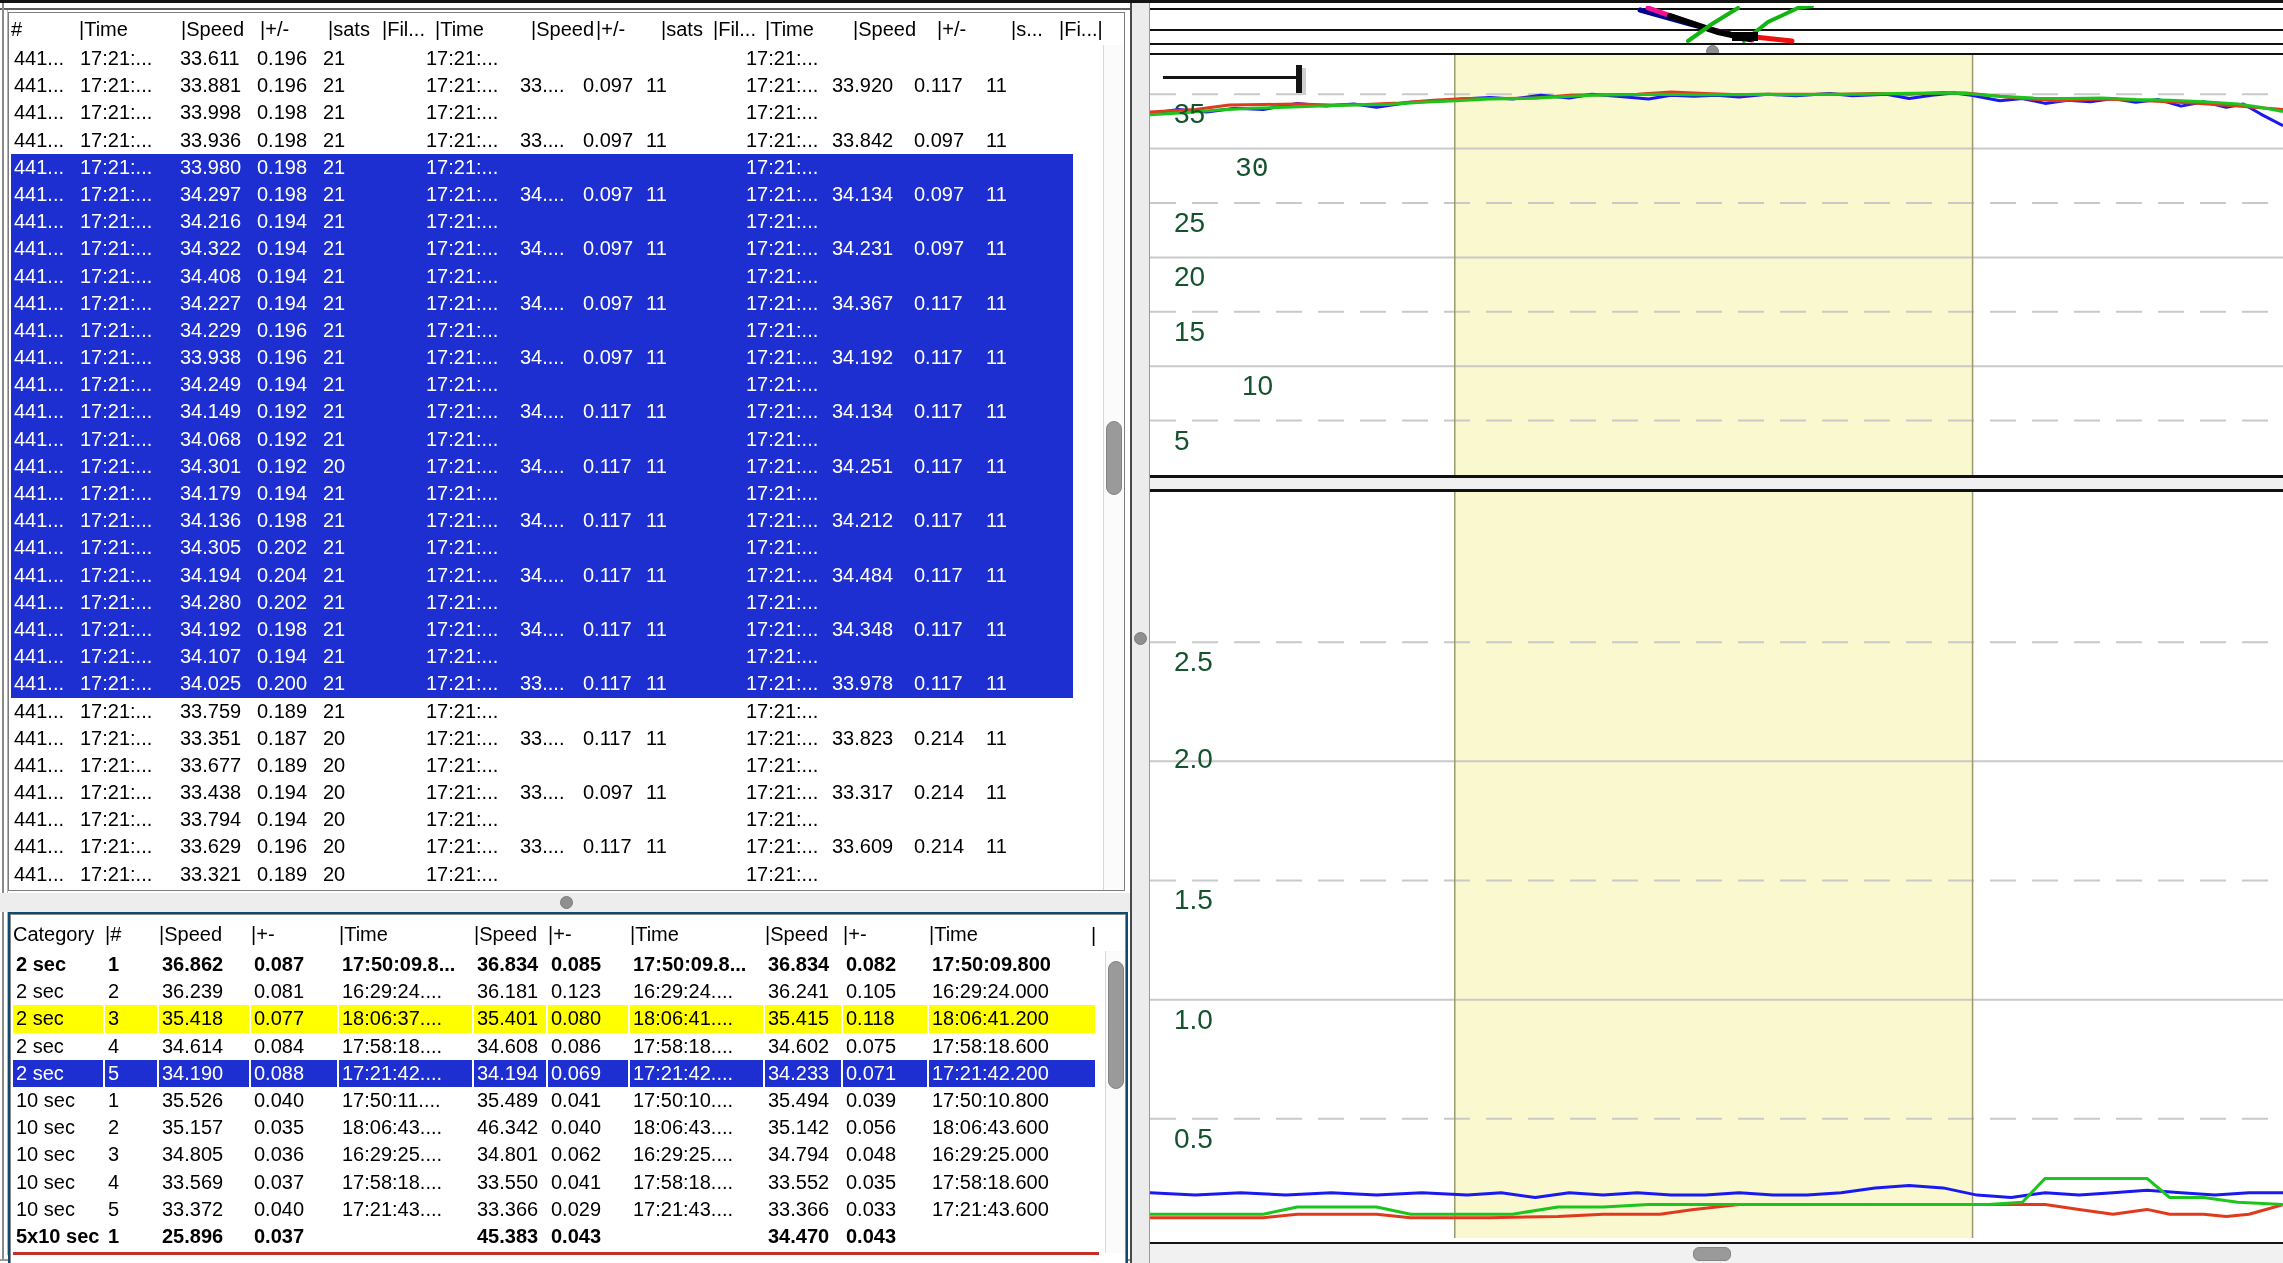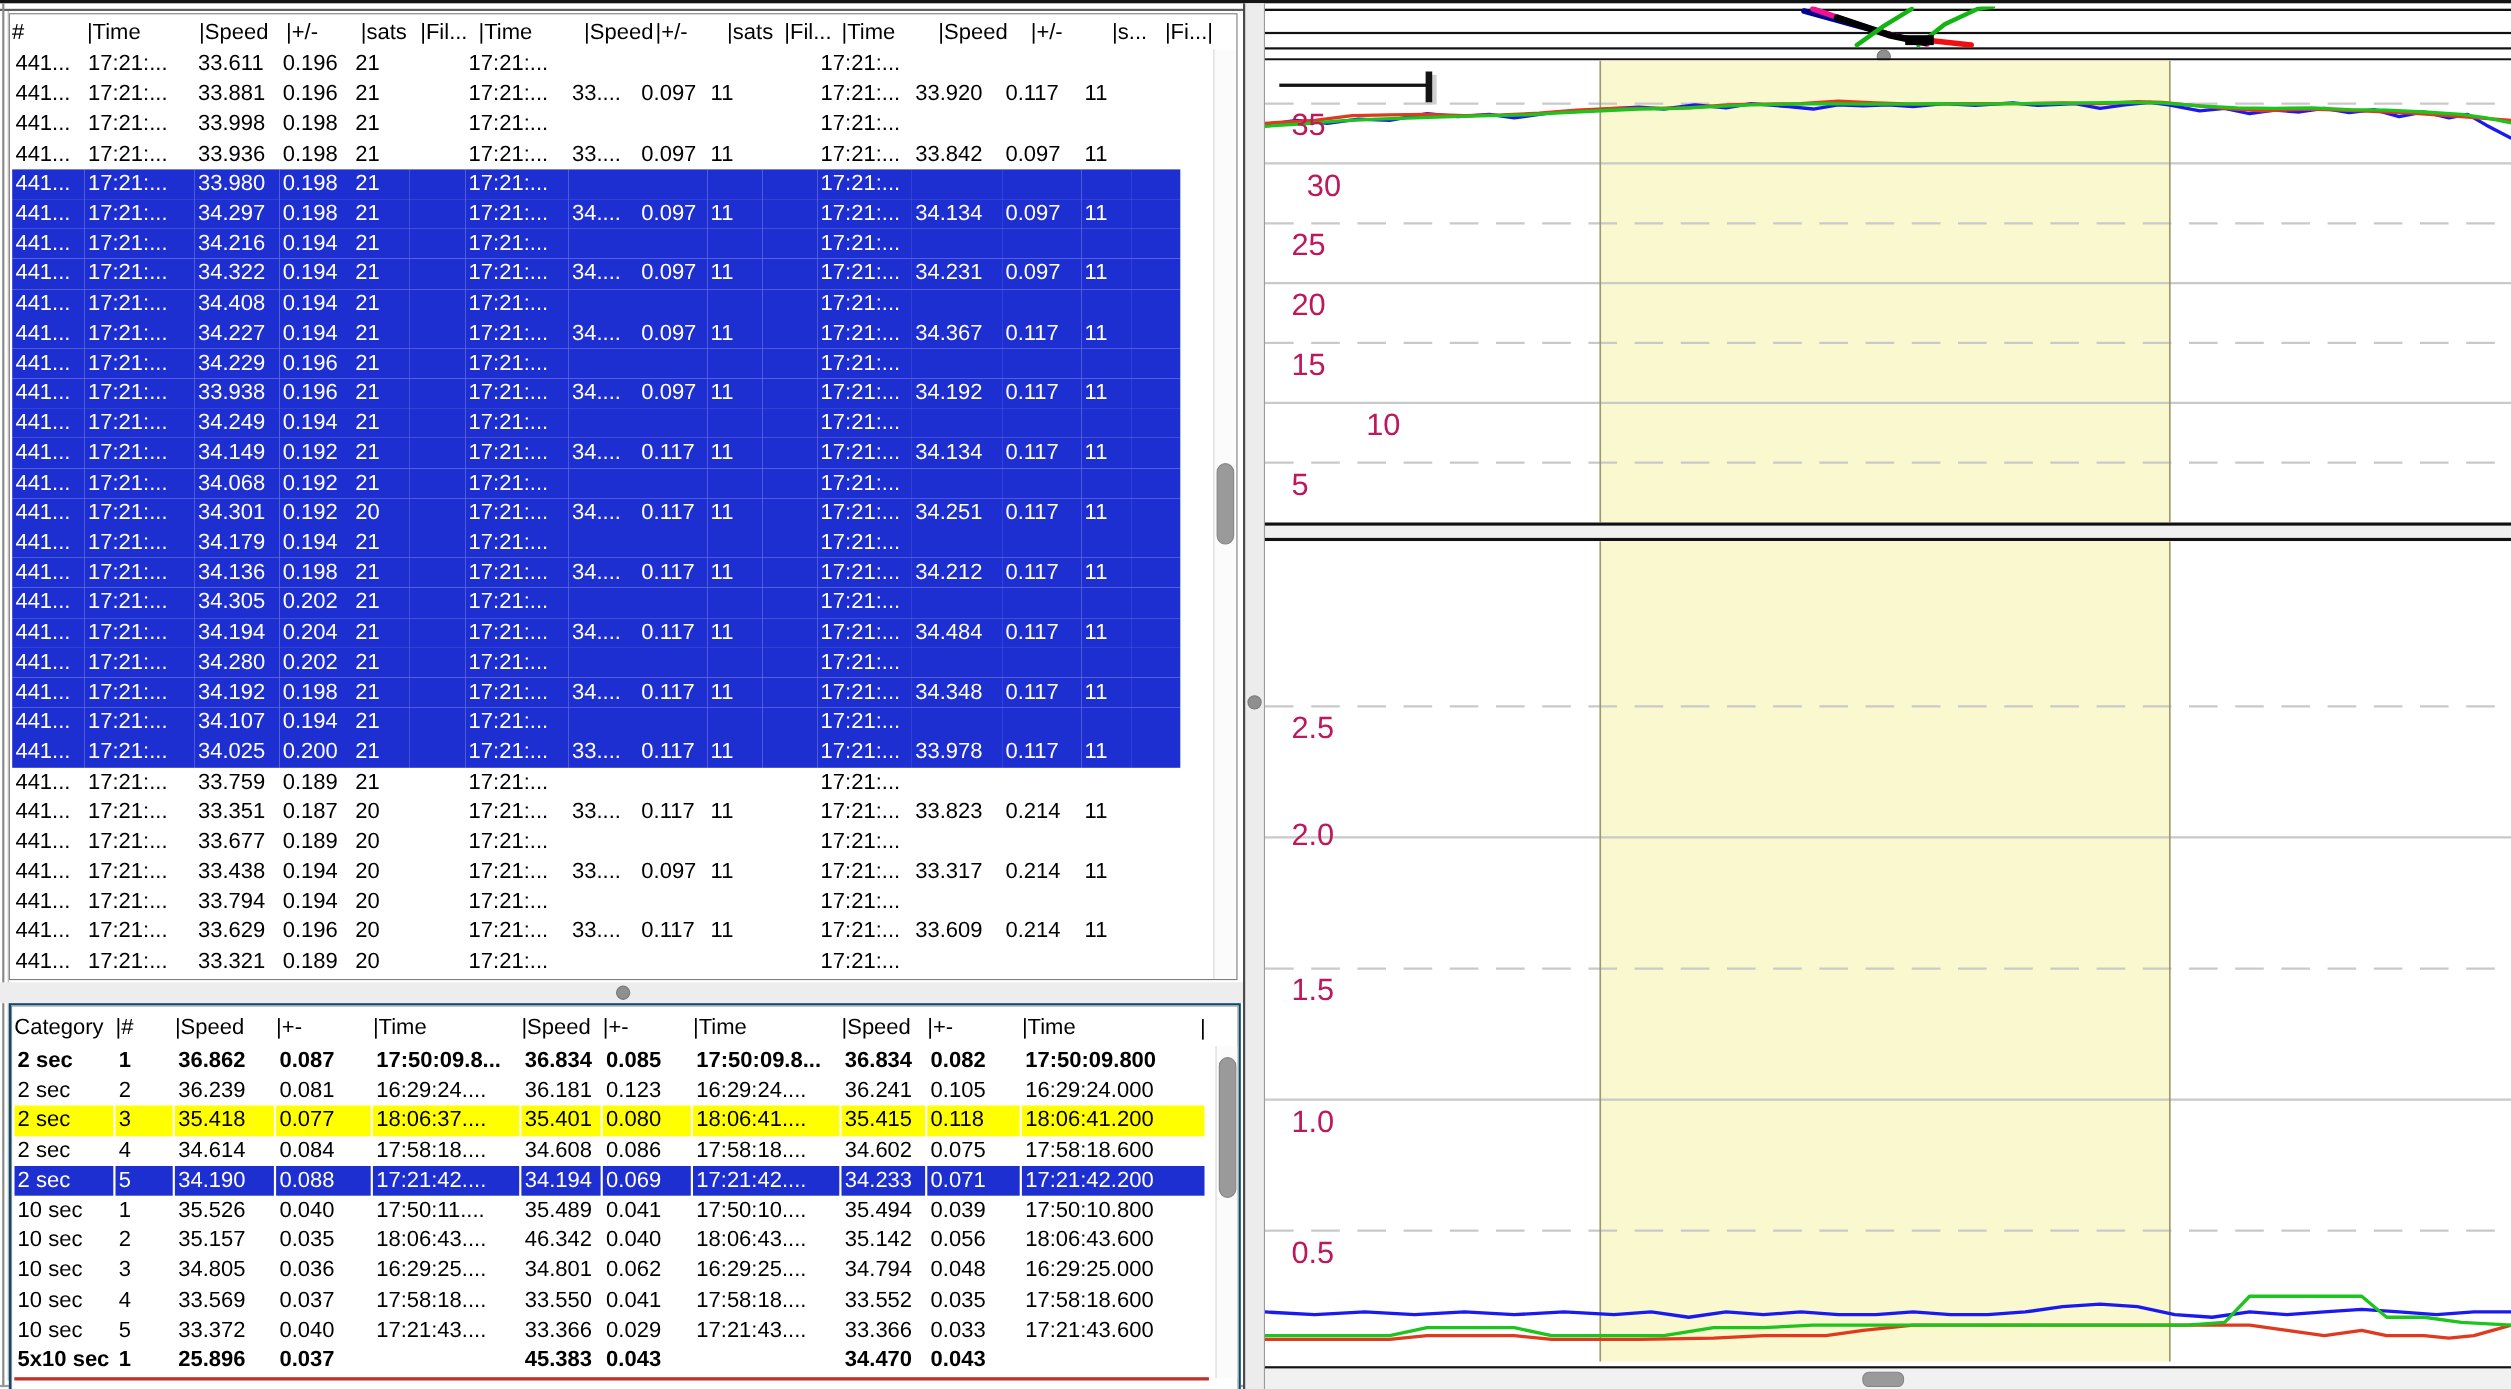--- a/index.html
+++ b/index.html
@@ -51,21 +51,21 @@
   .b-row.blue .b-cell{background:#1e2fd2;color:#fff}
   .red-underline{left:2px;top:337px;width:1086px;height:3px;background:#c23028}
 
   .divider-col{left:1130px;top:3px;width:20px;height:1260px;background:#ececec;
                border-left:2px solid #4a4a4a;border-right:1px solid #9a9a9a}
 
   
   .strip-line{background:#111}
   .chart-area{background:#fff}
   .chart-top-border{background:#111}
-  .grid-label{position:absolute;color:#be185d;font-size:28px;line-height:28px}
+  .grid-label{position:absolute;color:#14532d;font-size:28px;line-height:28px}
   .charts-divider-a{left:1150px;top:475px;width:1133px;height:3px;background:#111}
   .charts-divider-b{left:1150px;top:478px;width:1133px;height:11px;background:#f0f0f0}
   .charts-divider-c{left:1150px;top:489px;width:1133px;height:3px;background:#111}
   .hscroll{left:1150px;top:1242px;width:1133px;height:21px;background:#f1f1f1;border-top:2px solid #141414}
   .legend-hline{left:1163px;top:76px;width:138px;height:3px;background:#141414}
   .legend-vline-shadow{left:1301px;top:68px;width:5px;height:27px;background:#cfcfcf}
   .legend-vline{left:1296px;top:65px;width:6px;height:28px;background:#141414}
 </style>
 </head>
 <body>
@@ -865,21 +865,21 @@
         <line x1="0" y1="365.5958549222798" x2="1133" y2="365.5958549222798" stroke="#c9c9c9" stroke-width="2" stroke-dasharray="26 16"></line>
         <line x1="304.77700000000004" y1="0" x2="304.77700000000004" y2="420" stroke="#9a9a6e" stroke-width="1.5"></line>
         <line x1="822.558" y1="0" x2="822.558" y2="420" stroke="#9a9a6e" stroke-width="1.5"></line>
         <polyline points="0.0,58.8 28.3,54.4 56.7,57.1 85.0,53.3 113.3,54.4 147.3,48.4 175.6,51.1 203.9,49.0 226.6,52.2 260.6,47.3 294.6,45.7 311.6,44.1 339.9,42.4 362.6,44.1 390.9,40.3 419.2,43.0 441.9,39.2 475.9,41.9 498.5,44.1 521.2,40.3 543.8,41.3 566.5,40.3 589.2,41.9 617.5,39.2 645.8,40.8 679.8,38.6 702.5,40.8 736.5,39.2 759.1,43.5 781.8,40.3 804.4,38.1 821.4,40.3 849.8,45.7 872.4,43.5 895.1,48.4 917.7,45.2 940.4,46.8 963.0,43.5 985.7,47.3 1008.4,44.6 1031.0,51.1 1053.7,46.8 1076.3,52.2 1093.3,49.0 1110.3,58.8 1133.0,70.7" fill="none" stroke="#1a1af0" stroke-width="3" stroke-linejoin="round"></polyline>
         <polyline points="0.0,57.1 45.3,54.4 79.3,50.1 113.3,49.5 147.3,49.0 181.3,50.1 215.3,49.5 249.3,47.9 283.3,45.2 317.2,43.5 351.2,43.5 385.2,43.0 419.2,40.3 453.2,39.7 487.2,39.2 521.2,37.0 555.2,38.6 589.2,39.7 623.2,39.2 657.1,39.2 691.1,39.2 725.1,38.6 759.1,39.2 793.1,37.5 815.8,38.1 838.4,40.3 872.4,43.5 906.4,45.7 951.7,44.1 997.0,45.7 1042.4,47.9 1087.7,51.1 1133.0,54.4" fill="none" stroke="#e03a1e" stroke-width="3" stroke-linejoin="round"></polyline>
         <polyline points="0.0,59.8 34.0,57.7 68.0,54.9 102.0,53.3 136.0,52.2 169.9,51.1 203.9,50.1 237.9,49.5 271.9,47.3 305.9,45.7 339.9,44.1 373.9,43.5 407.9,41.9 441.9,40.3 475.9,39.7 509.9,39.2 543.8,39.7 577.8,39.7 611.8,39.2 645.8,39.7 679.8,39.2 713.8,39.2 747.8,38.6 781.8,38.1 815.8,38.6 849.8,41.3 883.7,43.0 917.7,43.5 951.7,43.0 985.7,44.6 1019.7,45.2 1053.7,46.8 1087.7,49.0 1110.3,52.2 1133.0,56.6" fill="none" stroke="#1ec41e" stroke-width="3" stroke-linejoin="round"></polyline>
       </svg>
   </div>
   <div id="chart1-labels">
       <div class="grid-label" style="left: 1174px; top: 100.171px;">35</div>
-      <div class="grid-label" style="left: 1188px; top: 154.575px;">30</div>
+      <div class="grid-label" style="left: 1235px; top: 154.575px; font-family: Liberation Mono, monospace;">30</div>
       <div class="grid-label" style="left: 1174px; top: 208.979px;">25</div>
       <div class="grid-label" style="left: 1174px; top: 263.383px;">20</div>
       <div class="grid-label" style="left: 1174px; top: 317.788px;">15</div>
       <div class="grid-label" style="left: 1242px; top: 372.192px;">10</div>
       <div class="grid-label" style="left: 1174px; top: 426.596px;">5</div>
     </div>
   <div class="abs legend-vline-shadow"></div>
   <div class="abs legend-hline"></div>
   <div class="abs legend-vline"></div>
 

